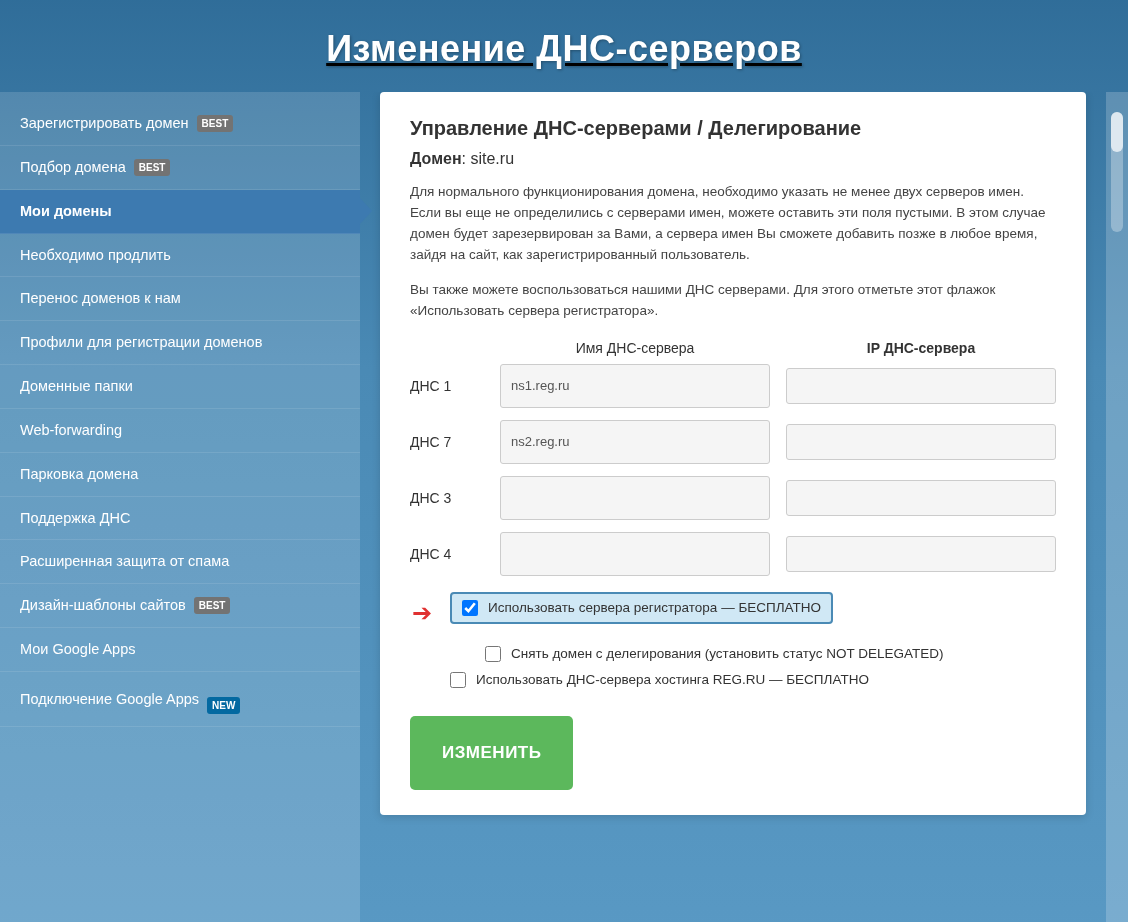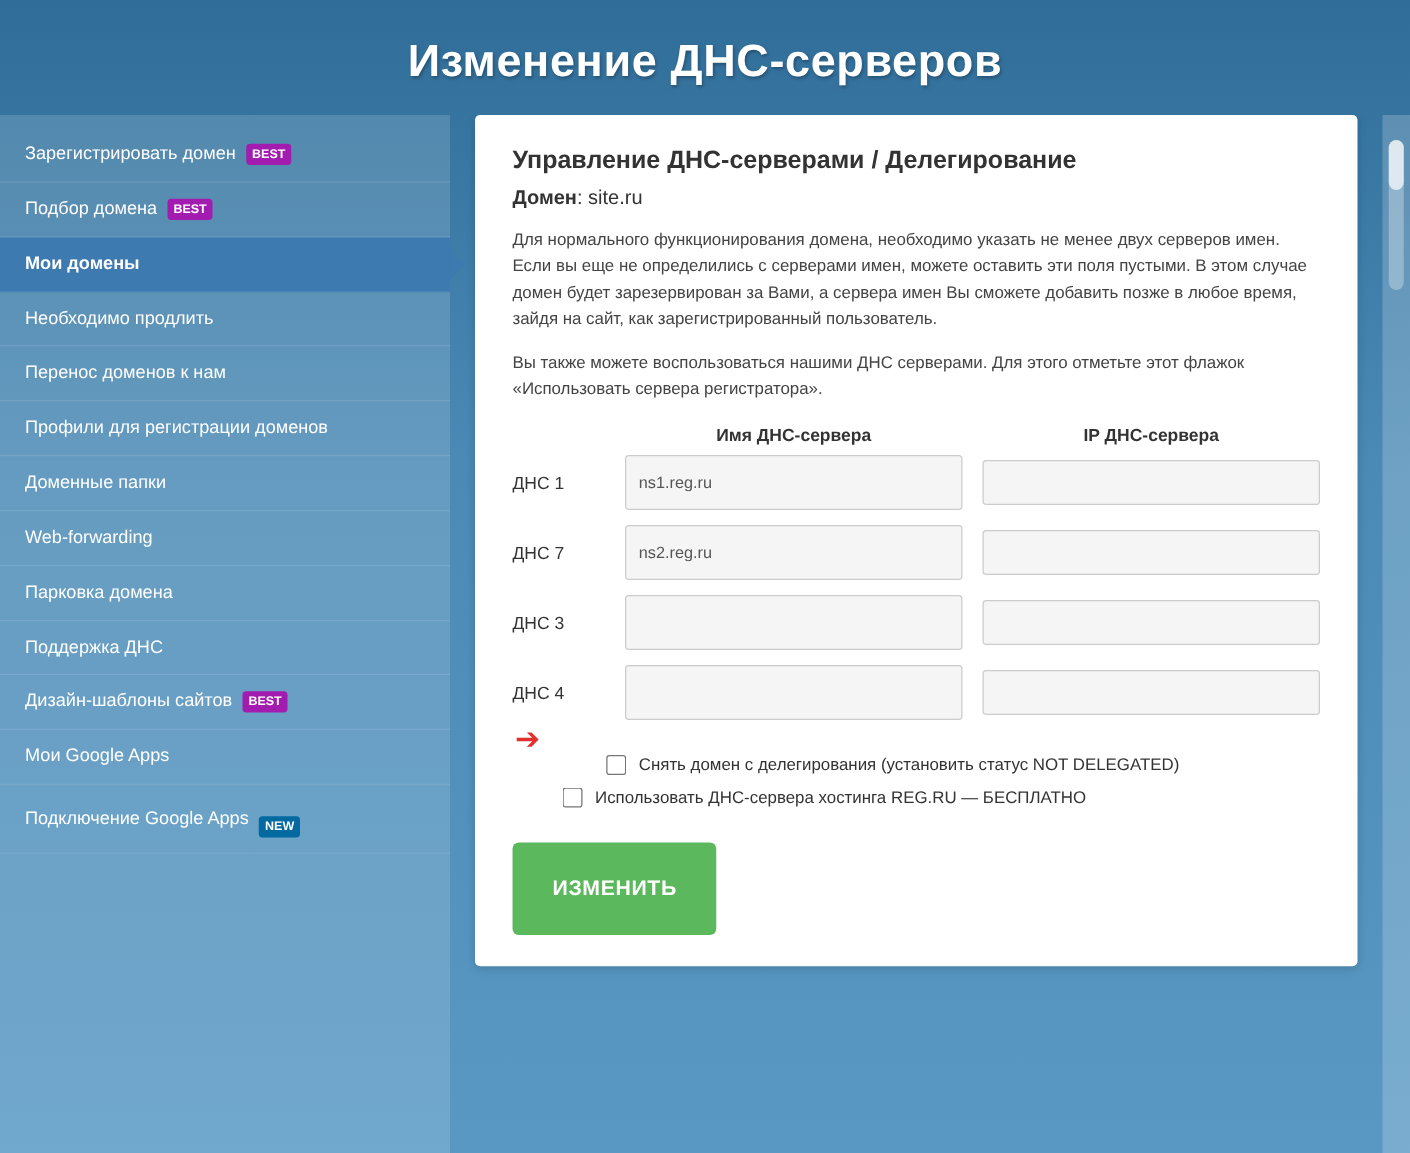--- a/index.html
+++ b/index.html
@@ -19,20 +19,21 @@
       background: linear-gradient(180deg, #2d6a96 0%, #4a8ab5 40%, #5a9ac5 100%);
       opacity: 0.9;
     }
 
     
     .page-header {
       position: relative;
       text-align: center;
       padding: 28px 0 22px 0;
       z-index: 2;
+      text-decoration: underline;
     }
     .page-header h1 {
       color: #fff;
       font-size: 36px;
       font-weight: bold;
       text-shadow: 1px 1px 3px rgba(0,0,0,0.3);
       letter-spacing: 0.5px;
     }
 
     
@@ -78,21 +79,21 @@
       transform: translateY(-50%);
       width: 0;
       height: 0;
       border-top: 14px solid transparent;
       border-bottom: 14px solid transparent;
       border-left: 13px solid #3d7ab0;
       z-index: 10;
     }
     .badge {
       display: inline-block;
-      background: #a21caf;
+      background: #737373;
       color: #fff;
       font-size: 10px;
       font-weight: bold;
       padding: 2px 5px;
       border-radius: 3px;
       margin-left: 8px;
       vertical-align: middle;
       text-transform: uppercase;
     }
     .badge-new {
@@ -145,21 +146,21 @@
       padding: 0 0 8px 0;
     }
     .dns-label-col {
       width: 80px;
       flex-shrink: 0;
     }
     .dns-name-col {
       flex: 1;
       text-align: center;
       font-size: 14px;
-      font-weight: bold;
+      font-weight: normal;
       color: #333;
       padding-left: 10px;
     }
     .dns-ip-col {
       flex: 1;
       text-align: center;
       font-size: 14px;
       font-weight: bold;
       color: #333;
       padding-left: 16px;
@@ -307,20 +308,23 @@
     <div class="sidebar-item">
       <span>Web-forwarding</span>
     </div>
     <div class="sidebar-item">
       <span>Парковка домена</span>
     </div>
     <div class="sidebar-item">
       <span>Поддержка ДНС</span>
     </div>
     <div class="sidebar-item">
+      <span>Расширенная защита от спама</span>
+    </div>
+    <div class="sidebar-item">
       <span>Дизайн-шаблоны сайтов</span>
       <span class="badge">BEST</span>
     </div>
     <div class="sidebar-item">
       <span>Мои Google Apps</span>
     </div>
     <div class="sidebar-item">
       <span>Подключение Google Apps</span>
       <span class="badge badge-new">NEW</span>
     </div>
@@ -366,20 +370,24 @@
           <input type="text" class="dns-input" value="" style="">
           <input type="text" class="dns-ip-input" value="" style="">
         </div>
       </div>
 
       
       <div class="checkboxes-section">
 
         <div style="position:relative; display:flex; align-items:center; margin-bottom:12px; margin-left: 40px;">
           <span style="position:absolute; left:-38px; top:50%; transform:translateY(-50%); color:#e03030; font-size:24px;">➔</span>
+          <div class="checkbox-row highlighted">
+            <input type="checkbox" class="checkbox-input" checked="" id="cb1" style="">
+            <label class="checkbox-label" for="cb1">Использовать сервера регистратора — БЕСПЛАТНО</label>
+          </div>
         </div>
 
         <div style="display:flex; align-items:center; margin-bottom:10px; margin-left:40px;padding-left:35px;">
           <input type="checkbox" class="checkbox-input" id="cb2" style="">
           <label class="checkbox-label" for="cb2">Снять домен с делегирования (установить статус NOT DELEGATED)</label>
         </div>
 
         <div style="display:flex; align-items:center; margin-left:40px;">
           <input type="checkbox" class="checkbox-input" id="cb3" style="">
           <label class="checkbox-label" for="cb3">Использовать ДНС-сервера хостинга REG.RU — БЕСПЛАТНО</label>

